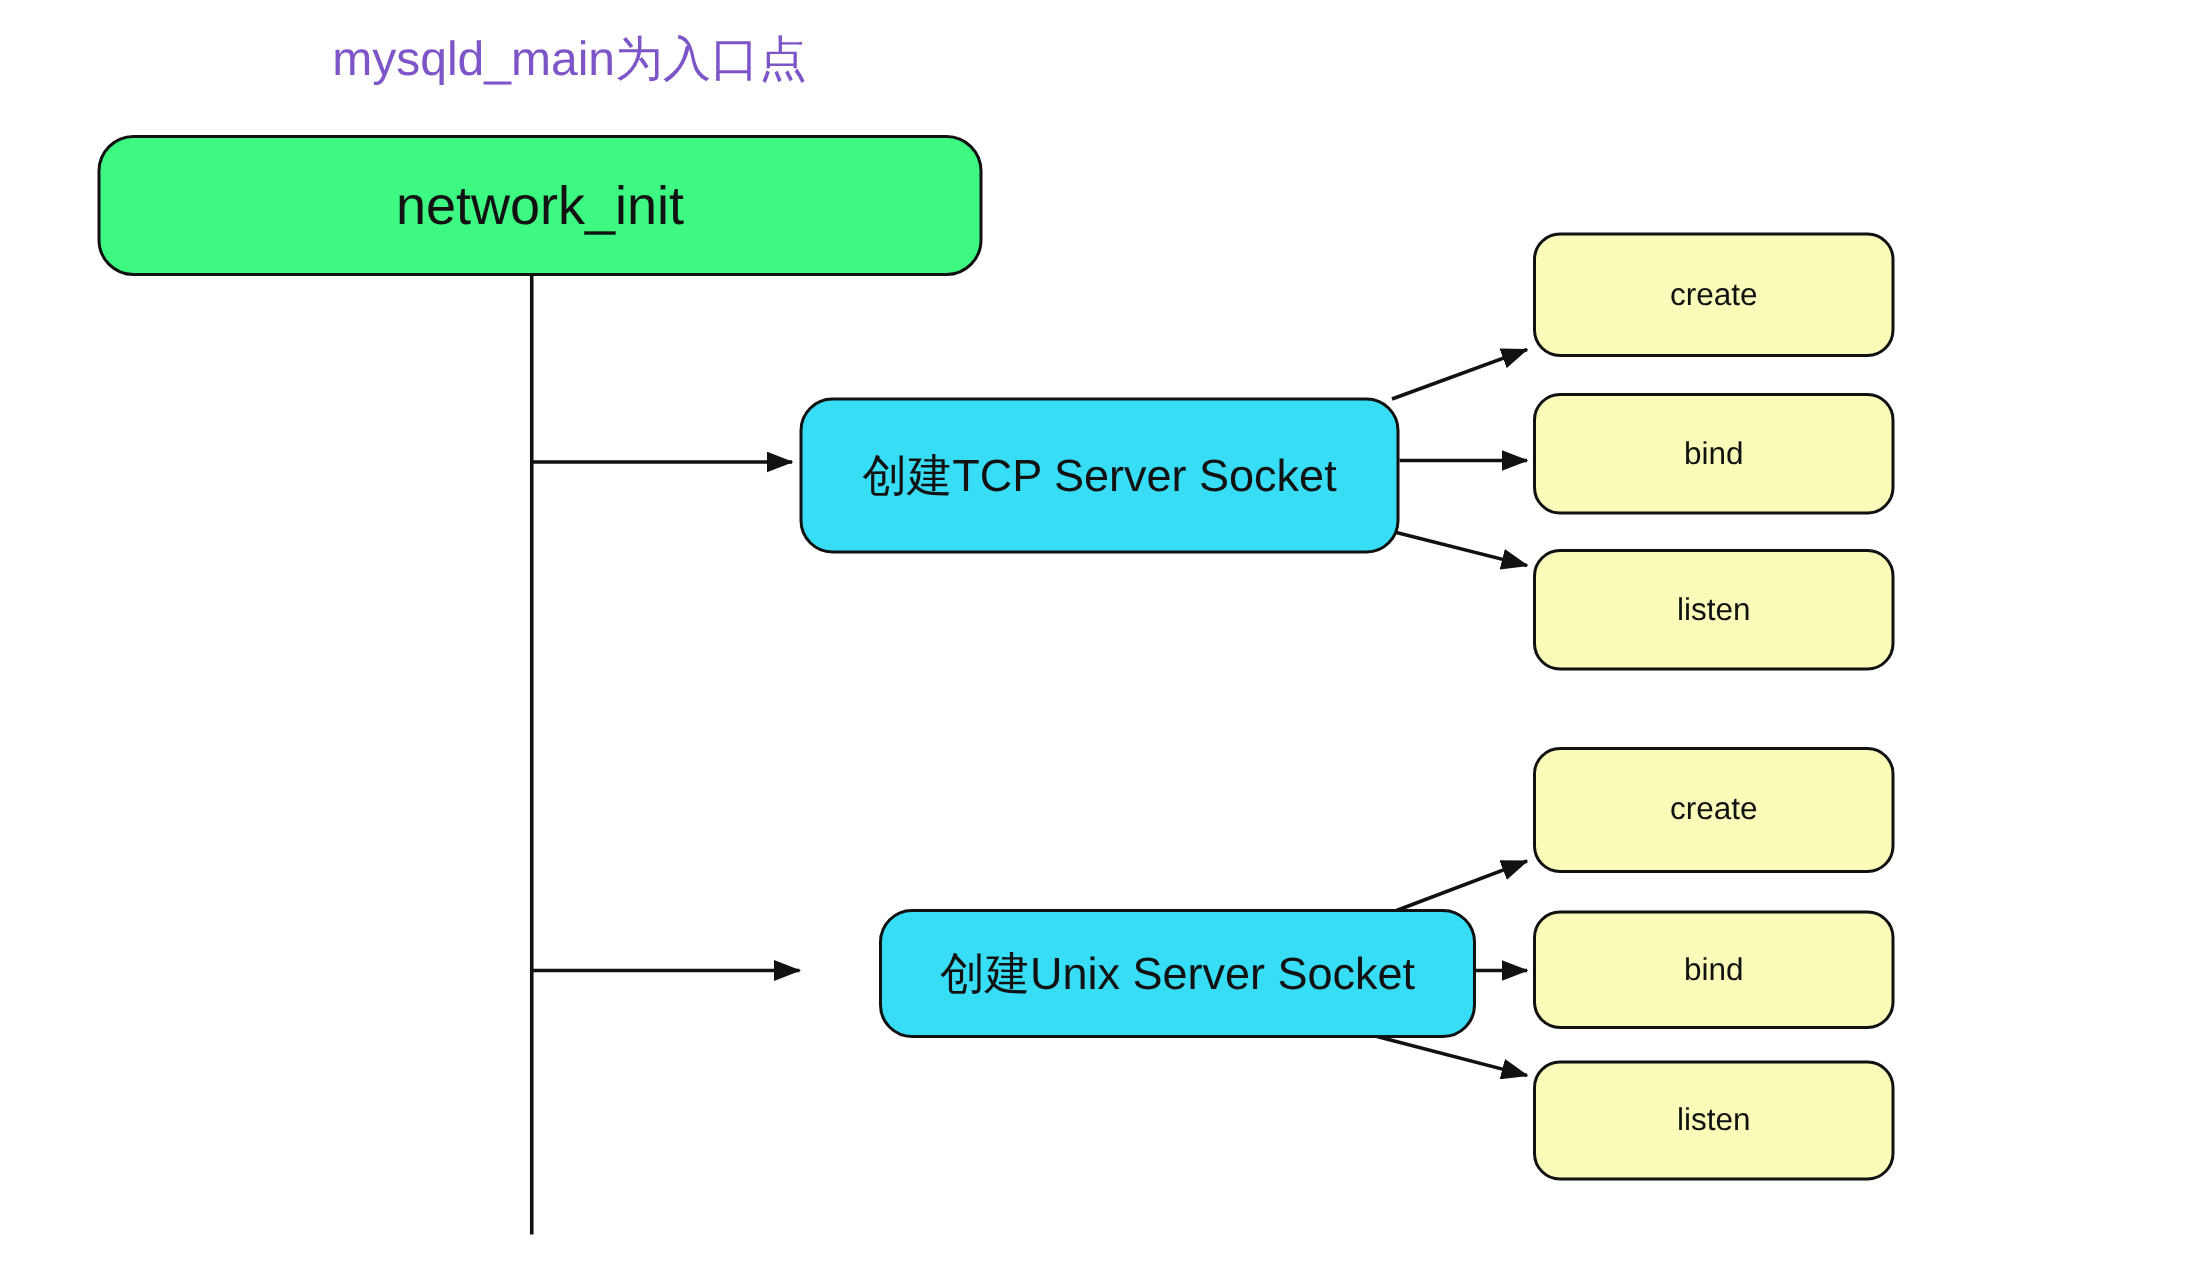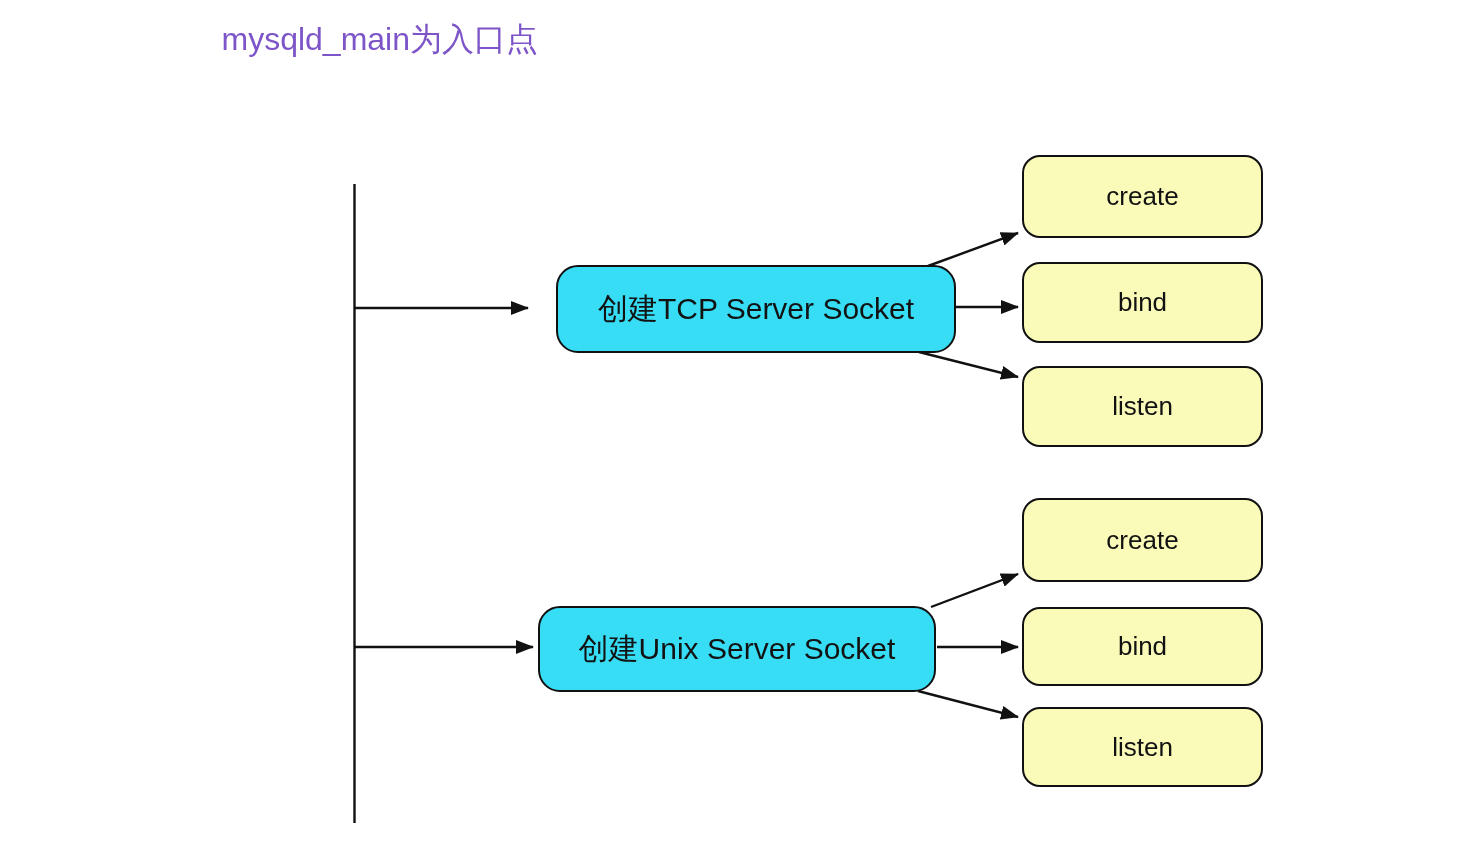--- a/index.html
+++ b/index.html
@@ -34,25 +34,25 @@
     box-sizing: border-box;
     border: 2.5px solid #111111;
     display: flex;
     align-items: center;
     justify-content: center;
     text-align: center;
     white-space: nowrap;
   }
   .node.root   { border-radius: 24px; font-size: 36px; }
   .node.socket { border-radius: 22px; font-size: 30px; }
-  .node.step   { border-radius: 18px; font-size: 26px; }
+  .node.step   { border-radius: 18px; font-size: 21px; }
 
   
   .n-root        { left: 65px;   top: 90px;  width: 590px; height: 94px; }
-  .n-tcp         { left: 533px;  top: 265px; width: 400px; height: 88px; margin-left: 23px; }
+  .n-tcp         { left: 533px;  top: 265px; width: 400px; height: 104px; }
   .n-unix        { left: 538px;  top: 606px; width: 398px; height: 86px; }
   .n-tcp-create  { left: 1022px; top: 155px; width: 241px; height: 83px; }
   .n-tcp-bind    { left: 1022px; top: 262px; width: 241px; height: 81px; }
   .n-tcp-listen  { left: 1022px; top: 366px; width: 241px; height: 81px; }
   .n-unix-create { left: 1022px; top: 498px; width: 241px; height: 84px; }
   .n-unix-bind   { left: 1022px; top: 607px; width: 241px; height: 79px; }
   .n-unix-listen { left: 1022px; top: 707px; width: 241px; height: 80px; }
 
   .note {
     position: absolute;
@@ -94,24 +94,25 @@
     <line class="edge" x1="919" y1="352" x2="1018" y2="377" marker-end="url(#arrow)"></line>
 
     <line class="edge" x1="931" y1="607" x2="1018" y2="574" marker-end="url(#arrow)"></line>
     <line class="edge" x1="937" y1="647" x2="1018" y2="647" marker-end="url(#arrow)"></line>
     <line class="edge" x1="918" y1="691" x2="1018" y2="717" marker-end="url(#arrow)"></line>
   </svg>
 
   <div class="note note-entry" style="color: rgb(125, 85, 200);">mysqld_main为入口点</div>
 
 
+  <div class="node root n-root" style="background-color: rgb(61, 248, 129);">network_init</div>
 
   <div class="node socket n-tcp" style="background-color: rgb(55, 221, 245);">创建TCP Server Socket</div>
 
-  <div class="node socket n-unix" style="background-color: rgb(55, 221, 245);">创建Unix Server Socket</div>
+  <div class="node socket n-unix" style="background-color: rgb(55, 221, 245); margin-left: 48px;">创建Unix Server Socket</div>
 
   <div class="node step n-tcp-create" style="background-color: rgb(250, 250, 185);">create</div>
 
   <div class="node step n-tcp-bind" style="background-color: rgb(250, 250, 185);">bind</div>
 
   <div class="node step n-tcp-listen" style="background-color: rgb(250, 250, 185);">listen</div>
 
   <div class="node step n-unix-create" style="background-color: rgb(250, 250, 185);">create</div>
 
   <div class="node step n-unix-bind" style="background-color: rgb(250, 250, 185);">bind</div>

